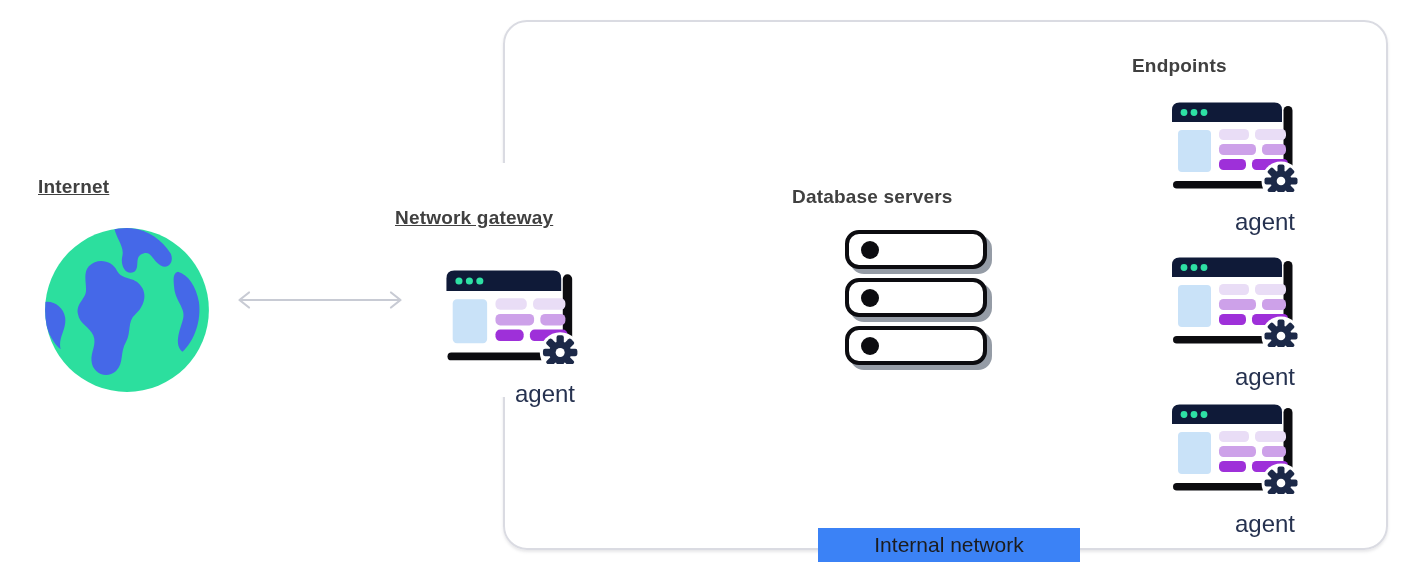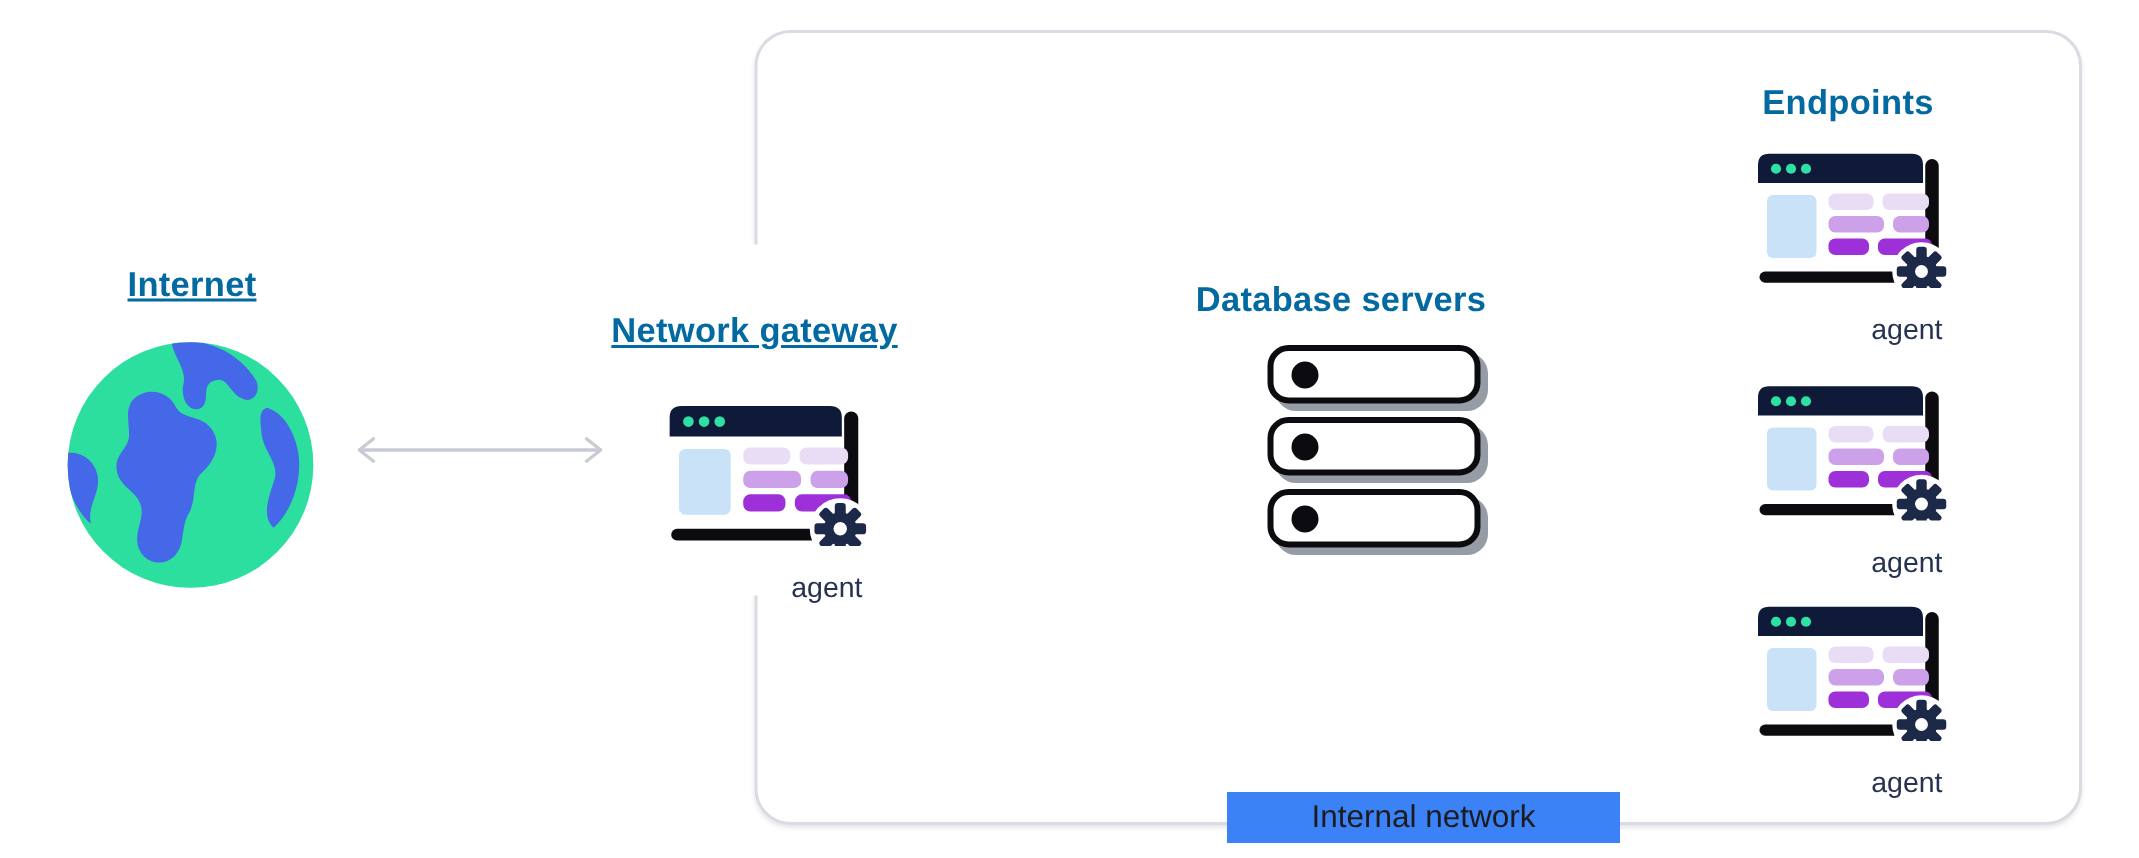--- a/index.html
+++ b/index.html
@@ -36,42 +36,41 @@
   .gateway-mask {
     position: absolute;
     left: 418px; top: 163px;
     width: 186px; height: 234px;
     background: #ffffff;
     z-index: 2;
   }
   .heading {
     position: absolute;
     z-index: 3;
-    font-size: 23px;
+    font-size: 19px;
     font-weight: 700;
-    color: #0369a1;
-    text-align: center;
+    color: #404040;
     letter-spacing: 0.2px;
   }
   .h-internet  { left: 38px;  top: 176px; width: 180px; text-decoration: underline; }
   .h-gateway   { left: 395px; top: 207px; width: 216px; text-decoration: underline; }
-  .h-database  { left: 764px; top: 186px; width: 260px; }
+  .h-database  { left: 792px; top: 186px; width: 260px; }
   .h-endpoints { left: 1132px; top: 55px; width: 200px; }
 
   .globe-wrap  { position: absolute; left: 36px; top: 219px; z-index: 3; }
   .arrow-wrap  { position: absolute; left: 232px; top: 288px; z-index: 3; }
 
   .agent-node  { position: absolute; width: 134px; z-index: 3; }
   .agent-node.gw { width: 140px; }
   .agent-node .agent-label {
     display: block;
     margin-top: 14px;
     text-align: right;
     padding-right: 3px;
-    font-size: 19px;
+    font-size: 24px;
     color: #263250;
     line-height: 1;
   }
   .node-gateway   { left: 438px;  top: 268px; }
   .node-endpoint1 { left: 1164px; top: 100px; }
   .node-endpoint2 { left: 1164px; top: 255px; }
   .node-endpoint3 { left: 1164px; top: 402px; }
 
   .server-stack {
     position: absolute;

